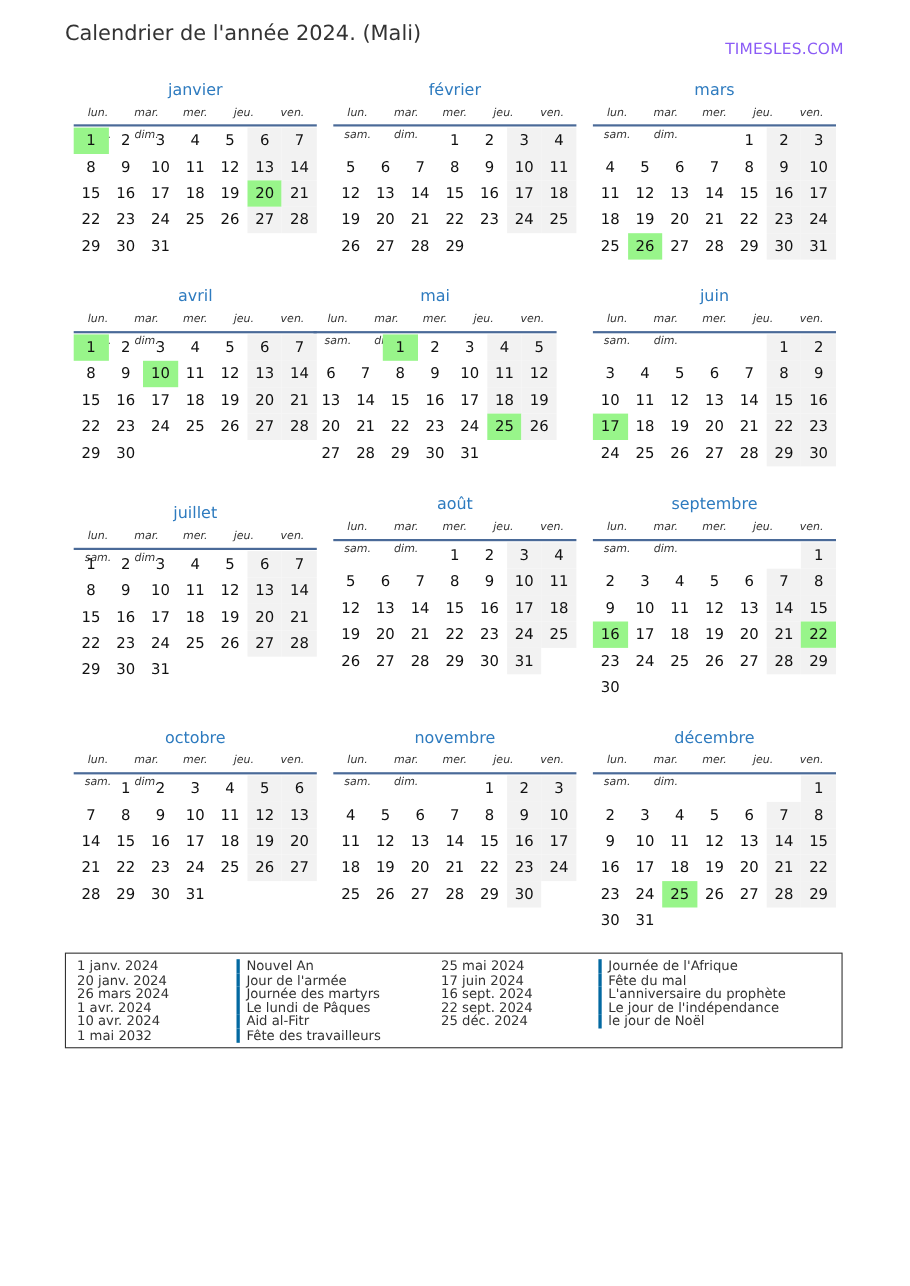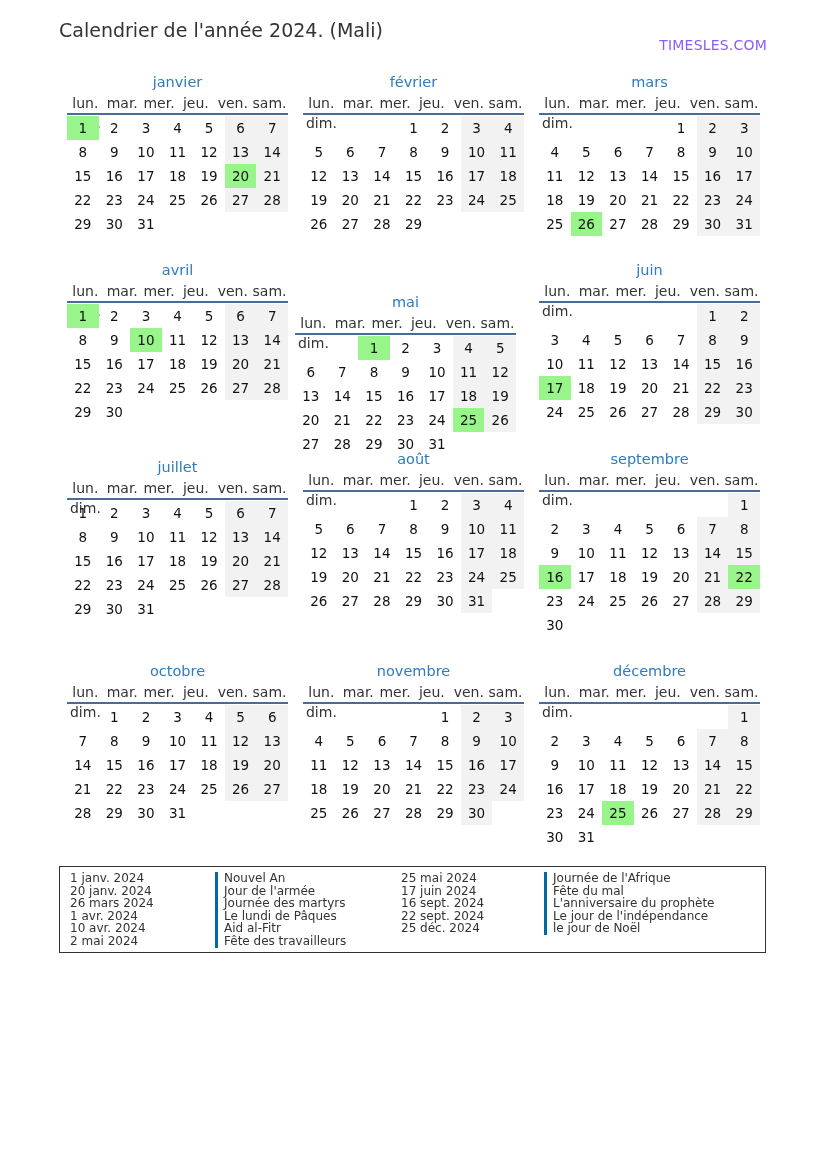--- a/index.html
+++ b/index.html
@@ -1,21 +1,21 @@
 <!DOCTYPE html>
 <html><head>
 <meta charset="utf-8">
 <style>
   html, body { margin:0; padding:0; background:#fff; }
   body { width:827px; height:1169px; position:relative; font-family:"DejaVu Sans", sans-serif; color:#222; overflow:hidden; }
   .title { position:absolute; left:59px; top:19px; font-size:19px; color:#333; }
   .brand { position:absolute; right:60px; top:37px; font-size:14px; color:#8b5cf6; letter-spacing:0.2px; }
   .month { position:absolute; width:221px; }
   .month-name { text-align:center; font-size:14.5px; color:#2e7bbf; height:22px; line-height:22px; }
-  .dow { display:grid; grid-template-columns:repeat(6, 1fr); font-size:14px; color:#333; height:20px; line-height:20px; text-align:center; border-bottom:2px solid #4a6a98; }
+  .dow { display:grid; grid-template-columns:repeat(5, 1fr); font-size:10px; color:#333; height:20px; line-height:20px; text-align:center; border-bottom:2px solid #4a6a98;font-style:italic; }
   .grid { display:grid; grid-template-columns:repeat(7, 1fr); grid-auto-rows:24px; margin-top:1px; }
   .cell { text-align:center; line-height:24px; font-size:13.5px; color:#111; }
   .cell.we { background:#f2f2f2; }
   .cell.hol { background:#98f58a; }
   .cell.empty { background:transparent; }
   .legend { position:absolute; left:59px; top:866px; width:707px; height:87px; border:1.5px solid #333; box-sizing:border-box; font-size:12px; color:#333; }
   .lcol { position:absolute; top:5px; }
   .lrow { height:12.6px; line-height:12.6px; white-space:nowrap; }
   .lname { padding-left:6px; border-left:3px solid #0369a1; }
 </style>
@@ -203,21 +203,21 @@
         <div class="cell">23</div>
         <div class="cell">24</div>
         <div class="cell">25</div>
         <div class="cell">26</div>
         <div class="cell we">27</div>
         <div class="cell we">28</div>
         <div class="cell">29</div>
         <div class="cell">30</div>
       </div>
     </div>
-    <div class="month" style="left: 295px; top: 259px; margin-top: 32px;">
+    <div class="month" style="left: 285px; top: 259px;">
       <div class="month-name">mai</div>
       <div class="dow">
         <span>lun.</span>
         <span>mar.</span>
         <span>mer.</span>
         <span>jeu.</span>
         <span>ven.</span>
         <span>sam.</span>
         <span>dim.</span>
       </div>
@@ -596,21 +596,21 @@
     </div>
   </div>
 
 <div class="legend">
   <div class="lcol" style="left:10px" id="l-dates-left">
       <div class="lrow">1 janv. 2024</div>
       <div class="lrow">20 janv. 2024</div>
       <div class="lrow">26 mars 2024</div>
       <div class="lrow">1 avr. 2024</div>
       <div class="lrow">10 avr. 2024</div>
-      <div class="lrow">2 mai 2024</div>
+      <div class="lrow">1 mai 2032</div>
     </div>
   <div class="lcol" style="left:155px" id="l-names-left">
       <div class="lrow lname">Nouvel An</div>
       <div class="lrow lname">Jour de l'armée</div>
       <div class="lrow lname">Journée des martyrs</div>
       <div class="lrow lname">Le lundi de Pâques</div>
       <div class="lrow lname">Aid al-Fitr</div>
       <div class="lrow lname">Fête des travailleurs</div>
     </div>
   <div class="lcol" style="left:341px" id="l-dates-right">

